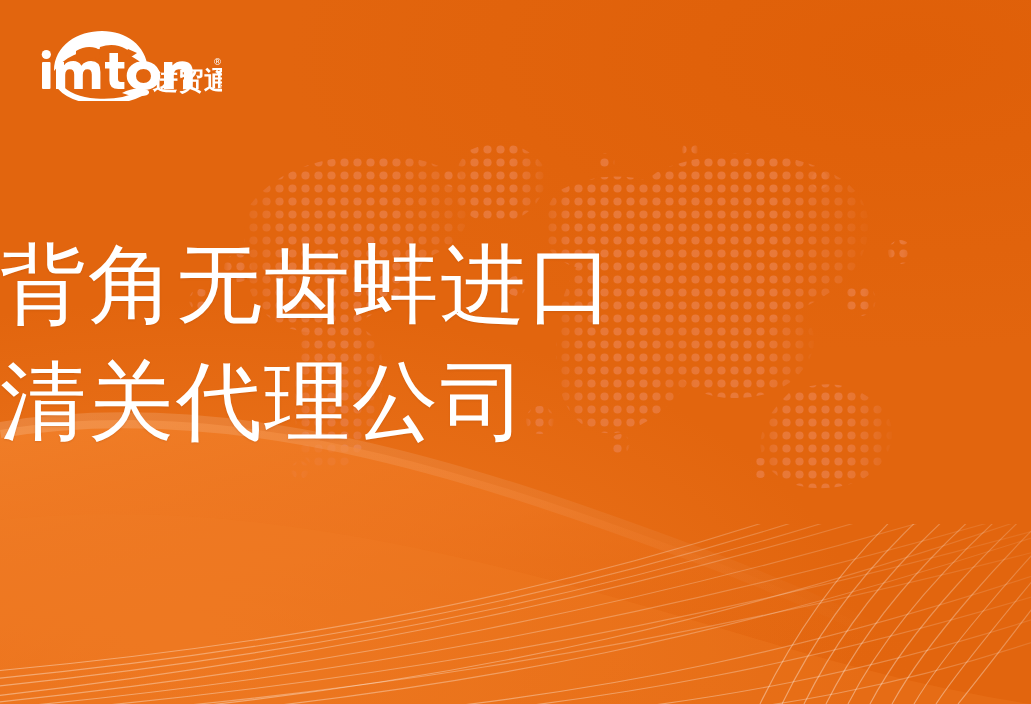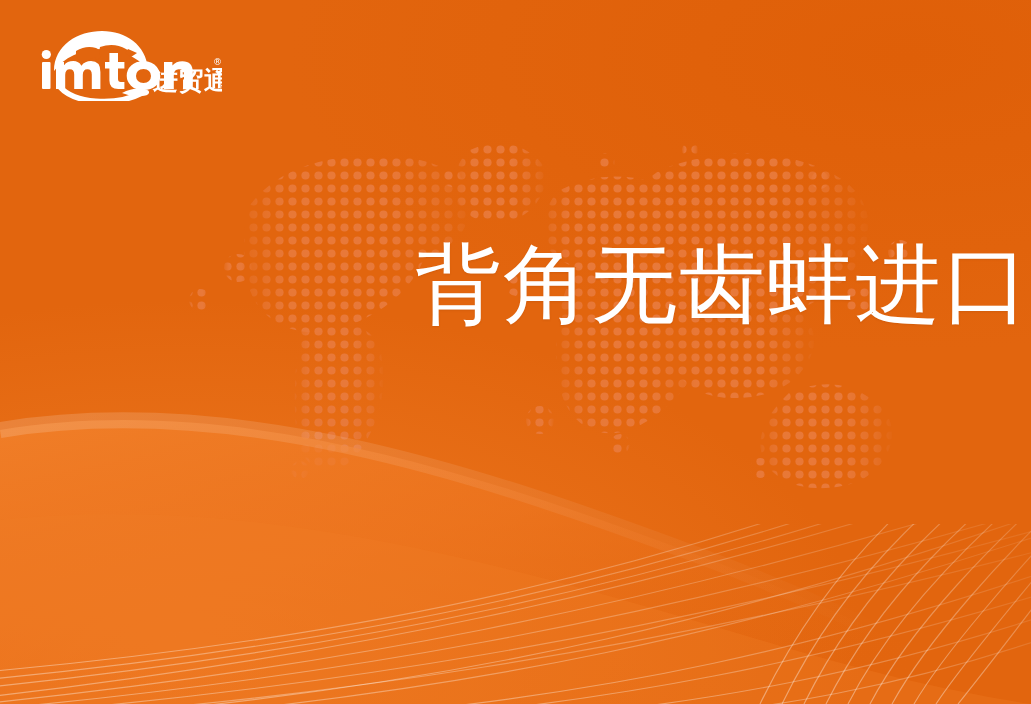--- a/index.html
+++ b/index.html
@@ -54,21 +54,21 @@
     width: 186px;
     height: 74px;
   }
 
   
   #headline {
     position: absolute;
     left: 0;
     right: 0;
     top: 226px;
-    text-align: right;
+    text-align: left;
     color: #ffffff;
     font-family: "DejaVu Sans", "Liberation Sans", sans-serif;
     font-size: 86px;
     line-height: 1.36;
     font-weight: 400;
     letter-spacing: 2px;
     text-shadow: 0 1px 2px rgba(140,55,0,.18);
   }
   #headline .line { display: block; white-space: nowrap; }
 
@@ -242,16 +242,17 @@
       </g>
       <g fill="#ffffff">
         <path d="M86 66 q11 -6 22 -4 q6 1 5 4 q-1 3 -8 3 q-10 1 -19 -3 Z"></path>
         <path d="M100 62 l10 3 l-10 3 Z"></path>
       </g>
     </svg>
   </div>
 
   <div id="headline">
     <span class="line">背角无齿蚌进口</span>
+    <span class="line">清关代理公司</span>
   </div>
 
 
 </div>
 
 </body></html>

